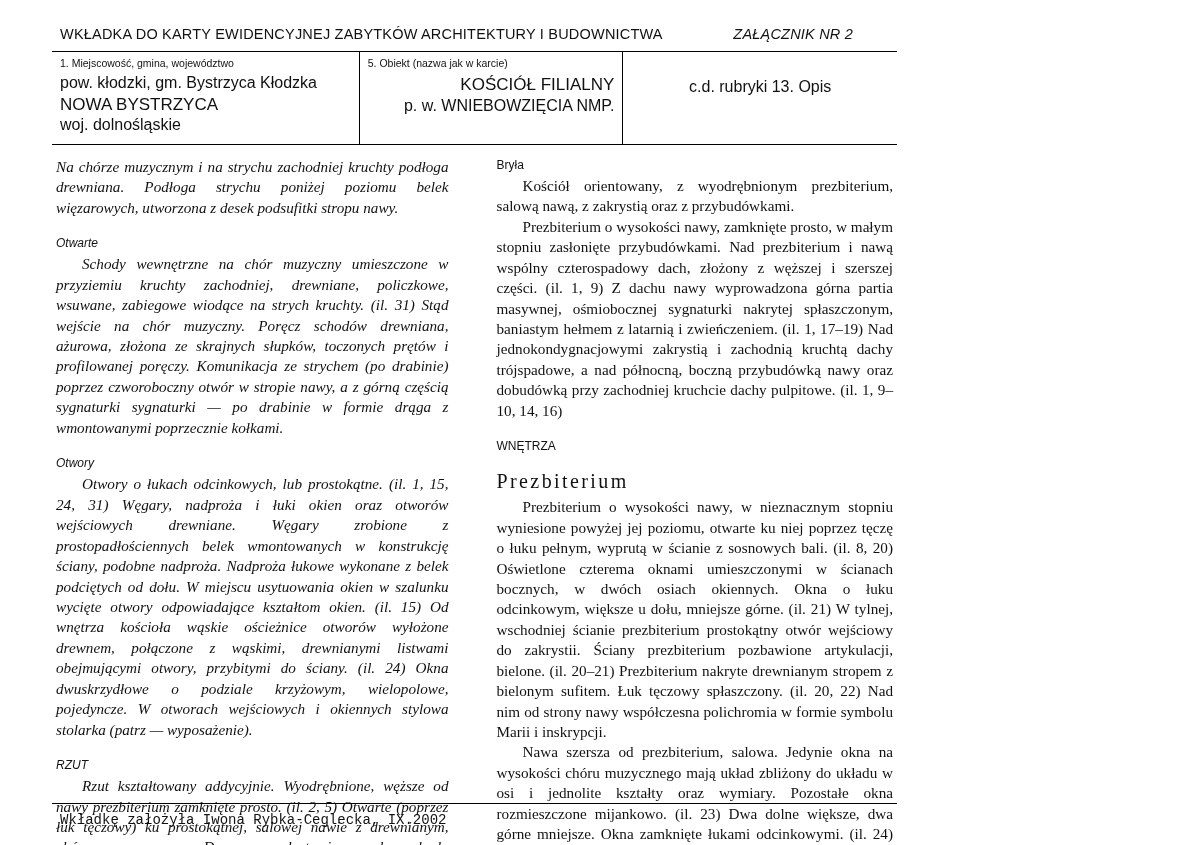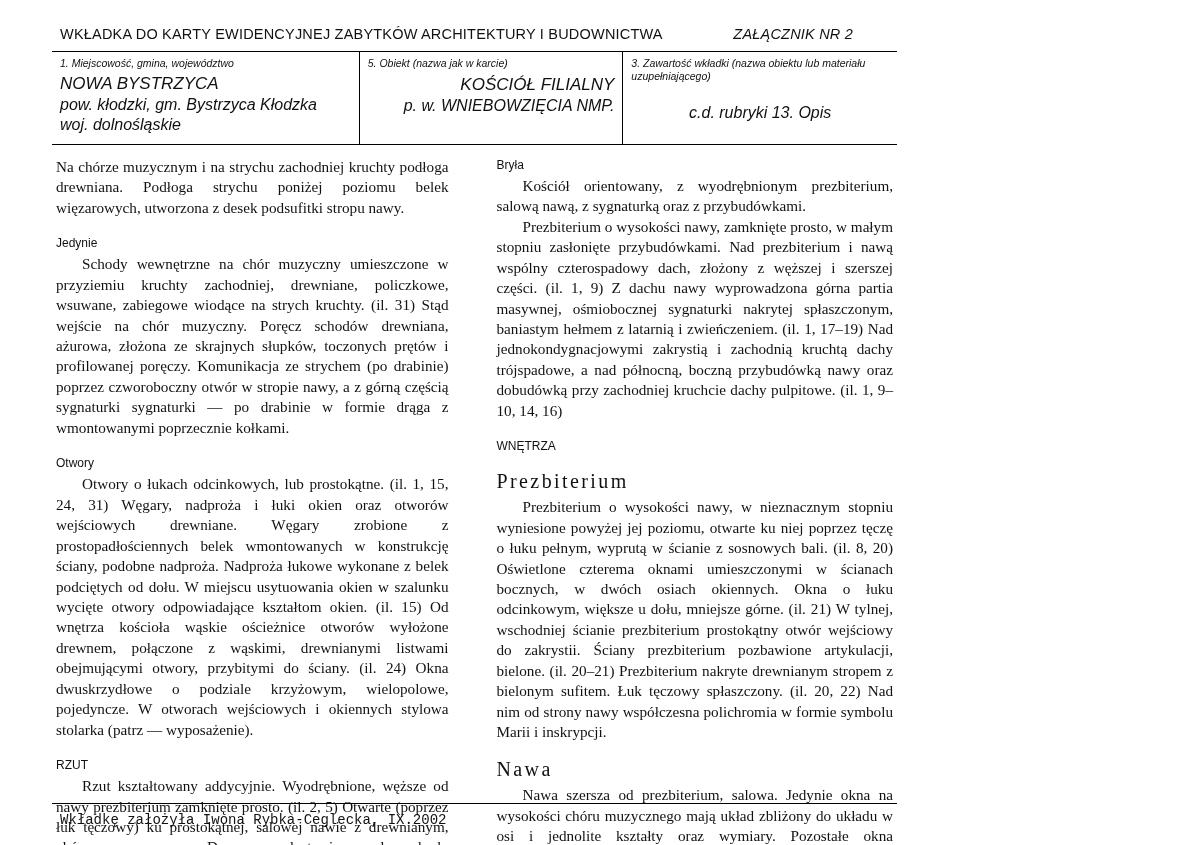--- a/index.html
+++ b/index.html
@@ -43,21 +43,20 @@
   
   .id-table {
     display: flex;
     width: 100%;
     border-bottom: 1.6px solid #000;
   }
   .id-cell {
     box-sizing: border-box;
     padding: 5px 8px 8px 8px;
     min-height: 76px;
-    font-style: italic;
   }
   .id-cell + .id-cell { border-left: 1.6px solid #000; }
   .cell-a { width: 36.3%; }
   .cell-b { width: 31.2%; }
   .cell-c { width: 32.5%; }
 
   .cell-caption {
     font-family: "Liberation Sans", sans-serif;
     font-size: 10.5px;
     line-height: 1.25;
@@ -78,21 +77,21 @@
     margin-top: 12px;
     height: 640px;
   }
   .col {
     width: 50%;
     box-sizing: border-box;
     font-size: 15.2px;
     line-height: 1.345;
     text-align: justify;
   }
-  .col.left { padding: 0 26px 0 4px; }
+  .col.left { padding: 0 26px 0 4px; font-style: italic; }
   .col.right { padding: 0 4px 0 22px; }
 
   p.para {
     margin: 0 0 0 0;
     text-indent: 26px;
   }
   p.para.noindent { text-indent: 0; }
 
   h2.sec {
     font-family: "Liberation Sans", sans-serif;
@@ -130,69 +129,67 @@
     <div class="title-right">ZAŁĄCZNIK NR 2</div>
   </div>
 
   <div class="rule"></div>
 
   <div class="id-table">
 
     <div class="id-cell cell-a">
       <div class="cell-caption">1. Miejscowość, gmina, województwo</div>
       <div class="cell-body">
+        <div class="cell-main small">pow. kłodzki, gm. Bystrzyca Kłodzka</div>
         <div class="cell-main">NOWA BYSTRZYCA</div>
-        <div class="cell-main small">pow. kłodzki, gm. Bystrzyca Kłodzka</div>
         <div class="cell-main small">woj. dolnośląskie</div>
       </div>
     </div>
 
     <div class="id-cell cell-b">
       <div class="cell-caption">5. Obiekt (nazwa jak w karcie)</div>
       <div class="cell-body">
         <div class="cell-main">KOŚCIÓŁ FILIALNY</div>
         <div class="cell-main small">p. w. WNIEBOWZIĘCIA NMP.</div>
       </div>
     </div>
 
     <div class="id-cell cell-c">
-      <div class="cell-caption">3. Zawartość wkładki (nazwa obiektu lub materiału uzupełniającego)</div>
       <div class="cell-body">
         <div class="cell-main small">c.d. rubryki 13. Opis</div>
       </div>
     </div>
 
   </div>
 
   <div class="columns">
 
     <div class="col left">
       <p class="para noindent">Na chórze muzycznym i na strychu zachodniej kruchty podłoga drewniana. Podłoga strychu poniżej poziomu belek więzarowych, utworzona z desek podsufitki stropu nawy.</p>
 
-      <h2 class="sec">Jedynie</h2>
+      <h2 class="sec">Otwarte</h2>
       <p class="para">Schody wewnętrzne na chór muzyczny umieszczone w przyziemiu kruchty zachodniej, drewniane, policzkowe, wsuwane, zabiegowe wiodące na strych kruchty. (il. 31) Stąd wejście na chór muzyczny. Poręcz schodów drewniana, ażurowa, złożona ze skrajnych słupków, toczonych prętów i profilowanej poręczy. Komunikacja ze strychem (po drabinie) poprzez czworoboczny otwór w stropie nawy, a z  górną częścią sygnaturki sygnaturki — po drabinie w formie drąga z wmontowanymi poprzecznie kołkami.</p>
 
       <h2 class="sec">Otwory</h2>
       <p class="para">Otwory o łukach odcinkowych, lub prostokątne. (il. 1, 15, 24, 31) Węgary, nadproża i łuki okien oraz otworów wejściowych drewniane. Węgary zrobione z prostopadłościennych belek wmontowanych w konstrukcję ściany, podobne nadproża. Nadproża łukowe wykonane z belek podciętych od dołu. W miejscu usytuowania okien w szalunku wycięte otwory odpowiadające kształtom okien. (il. 15) Od wnętrza kościoła wąskie ościeżnice otworów wyłożone drewnem, połączone z wąskimi, drewnianymi listwami obejmującymi otwory, przybitymi do ściany. (il. 24) Okna dwuskrzydłowe o podziale krzyżowym, wielopolowe, pojedyncze. W otworach wejściowych i okiennych stylowa stolarka (patrz — wyposażenie).</p>
 
       <h2 class="sec">RZUT</h2>
       <p class="para">Rzut kształtowany addycyjnie. Wyodrębnione, węższe od nawy prezbiterium zamknięte prosto. (il. 2, 5) Otwarte (poprzez łuk tęczowy) ku prostokątnej, salowej nawie z drewnianym, chórem muzycznym. Do nawy dostawione od zachodu czworoboczna kruchta, a od północy (przy bocznym wejściu) — prostokątna przybudówka. Współcześnie do zachodniej kruchty dobudowano od południa nową dobudówkę gospodarczą.</p>
     </div>
 
     <div class="col right">
       <h2 class="sec" style="margin-top:0">Bryła</h2>
-      <p class="para">Kościół orientowany, z wyodrębnionym prezbiterium, salową nawą, z sygnaturką oraz z przybudówkami.</p>
+      <p class="para">Kościół orientowany, z wyodrębnionym prezbiterium, salową nawą, z zakrystią oraz z przybudówkami.</p>
       <p class="para">Prezbiterium o wysokości nawy, zamknięte prosto, w małym stopniu zasłonięte przybudówkami. Nad prezbiterium i nawą wspólny czterospadowy dach, złożony z węższej i szerszej części. (il. 1, 9) Z dachu nawy wyprowadzona górna partia masywnej, ośmiobocznej sygnaturki nakrytej spłaszczonym, baniastym hełmem z latarnią i zwieńczeniem. (il. 1, 17–19) Nad jednokondygnacjowymi zakrystią i zachodnią kruchtą dachy trójspadowe, a nad północną, boczną przybudówką nawy oraz dobudówką przy zachodniej kruchcie dachy pulpitowe. (il. 1, 9–10, 14, 16)</p>
 
       <h2 class="sec">WNĘTRZA</h2>
 
       <h3 class="subsec">Prezbiterium</h3>
       <p class="para">Prezbiterium o wysokości nawy, w nieznacznym stopniu wyniesione powyżej jej poziomu, otwarte ku niej poprzez tęczę o łuku pełnym, wyprutą w ścianie z sosnowych bali. (il. 8, 20) Oświetlone czterema oknami umieszczonymi w ścianach bocznych, w dwóch osiach okiennych. Okna o łuku odcinkowym, większe u dołu, mniejsze górne. (il. 21) W tylnej, wschodniej ścianie prezbiterium prostokątny otwór wejściowy do zakrystii. Ściany prezbiterium pozbawione artykulacji, bielone. (il. 20–21) Prezbiterium nakryte drewnianym stropem z bielonym sufitem. Łuk tęczowy spłaszczony. (il. 20, 22) Nad nim od strony nawy współczesna polichromia w formie symbolu Marii i inskrypcji.</p>
 
-      <h3 class="subsec">Nawa</h3>
       <p class="para">Nawa szersza od prezbiterium, salowa. Jedynie okna na wysokości chóru muzycznego mają układ zbliżony do układu w osi i jednolite kształty oraz wymiary. Pozostałe okna rozmieszczone mijankowo. (il. 23) Dwa dolne większe, dwa górne mniejsze. Okna zamknięte  łukami odcinkowymi. (il. 24) We wschodniej ścianie nawy przepruty łuk tęczowy, w skrajnym odcinku tej samej ściany — boczny otwór wejściowy, a w tylnej, zachodniej ścianie nawy — główny, prostokątny otwór wejściowy, (il. 20, 25) Ściany nawy pozbawione artykulacji, bielone. Okna w drewnianych wąskich, listwowych, drewnianych obramieniach. (il. 24)</p>
     </div>
 
   </div>
 
   <div class="footer-rule"></div>
   <div class="footer-text">Wkładkę założyła Iwona Rybka-Ceglecka, IX.2002</div>
 
 </div>
 

